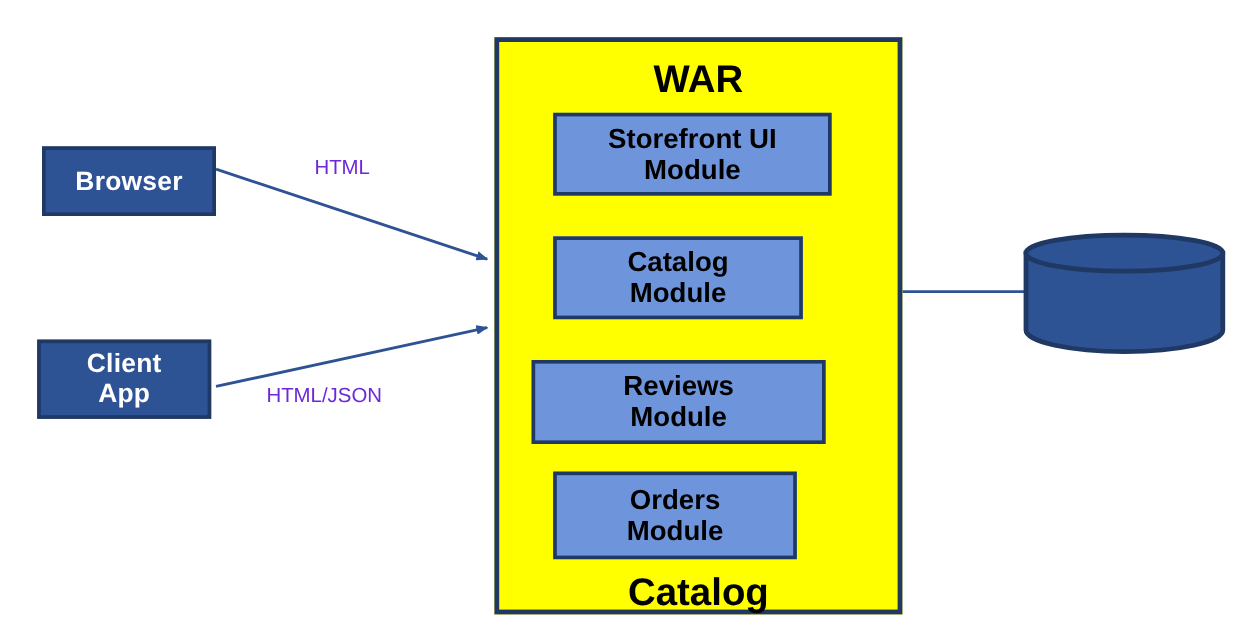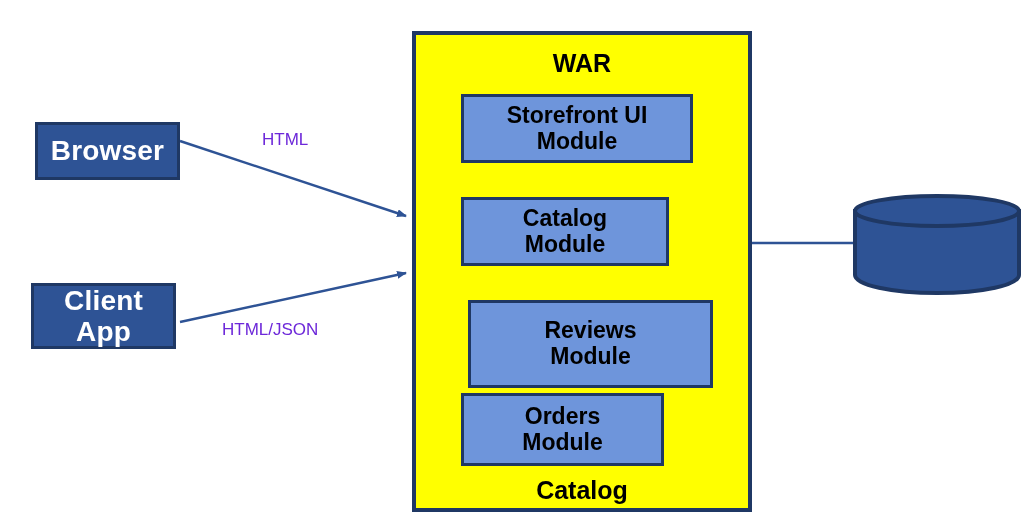--- a/index.html
+++ b/index.html
@@ -26,42 +26,42 @@
     align-items: center;
     justify-content: center;
     text-align: center;
     line-height: 1.12;
   }
   .client-box {
     background: #2E5395;
     border: 3px solid #1F3864;
     color: #ffffff;
     font-weight: bold;
-    font-size: 28px;
+    font-size: 22px;
     letter-spacing: 0.2px;
   }
   .war-box {
     background: #FFFF00;
     border: 4px solid #1F3864;
   }
   .module-box {
     background: #6E95DB;
     border: 3px solid #1F3864;
     color: #000000;
     font-weight: bold;
     font-size: 23px;
   }
   .war-label {
     position: absolute;
     width: 100%;
     left: 0;
     text-align: center;
     color: #000000;
     font-weight: bold;
-    font-size: 25px;
+    font-size: 32px;
   }
   .edge-label {
     position: absolute;
     color: #6d28d9;
     font-weight: normal;
     font-size: 17px;
     white-space: nowrap;
   }
   
   .db-wrap {
@@ -129,21 +129,21 @@
       </span>
     </div>
 
     <div class="node module-box" style="left:45px; top:162px; width:208px; height:69px;">
       <span>
         <span>Catalog</span><br>
         <span>Module</span>
       </span>
     </div>
 
-    <div class="node module-box" style="left:52px; top:265px; width:245px; height:88px;">
+    <div class="node module-box" style="left:27px; top:265px; width:245px; height:70px;">
       <span>
         <span>Reviews</span><br>
         <span>Module</span>
       </span>
     </div>
 
     <div class="node module-box" style="left:45px; top:358px; width:203px; height:73px;">
       <span>
         <span>Orders</span><br>
         <span>Module</span>

